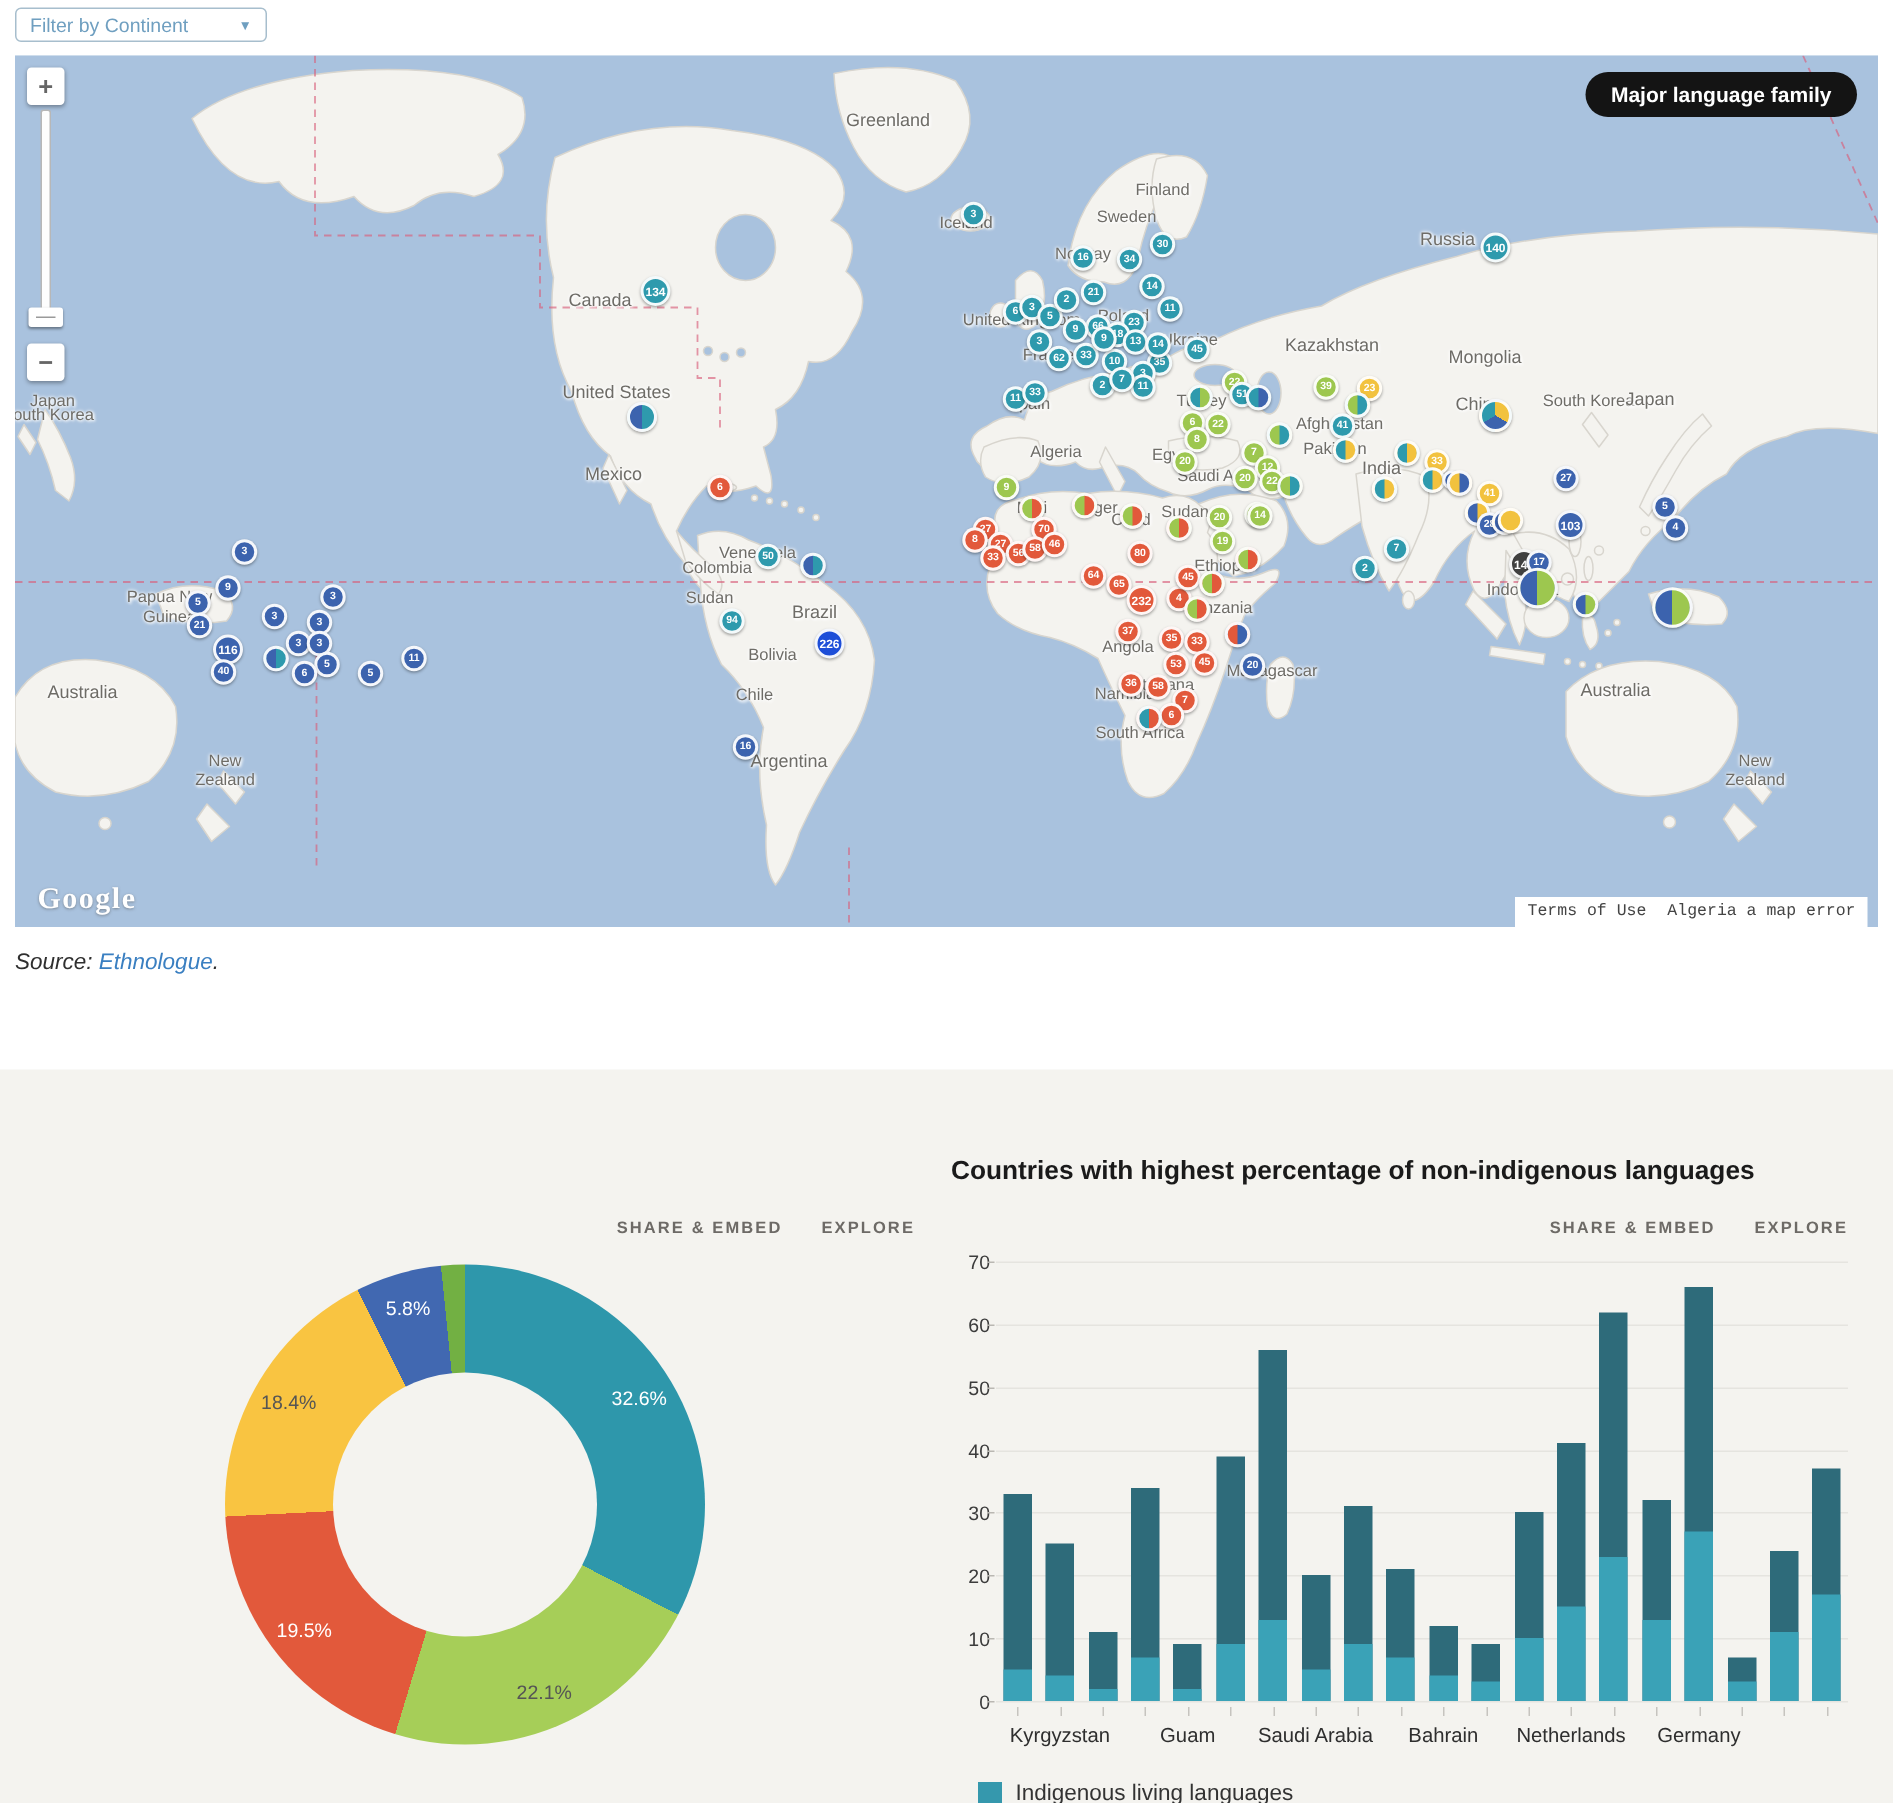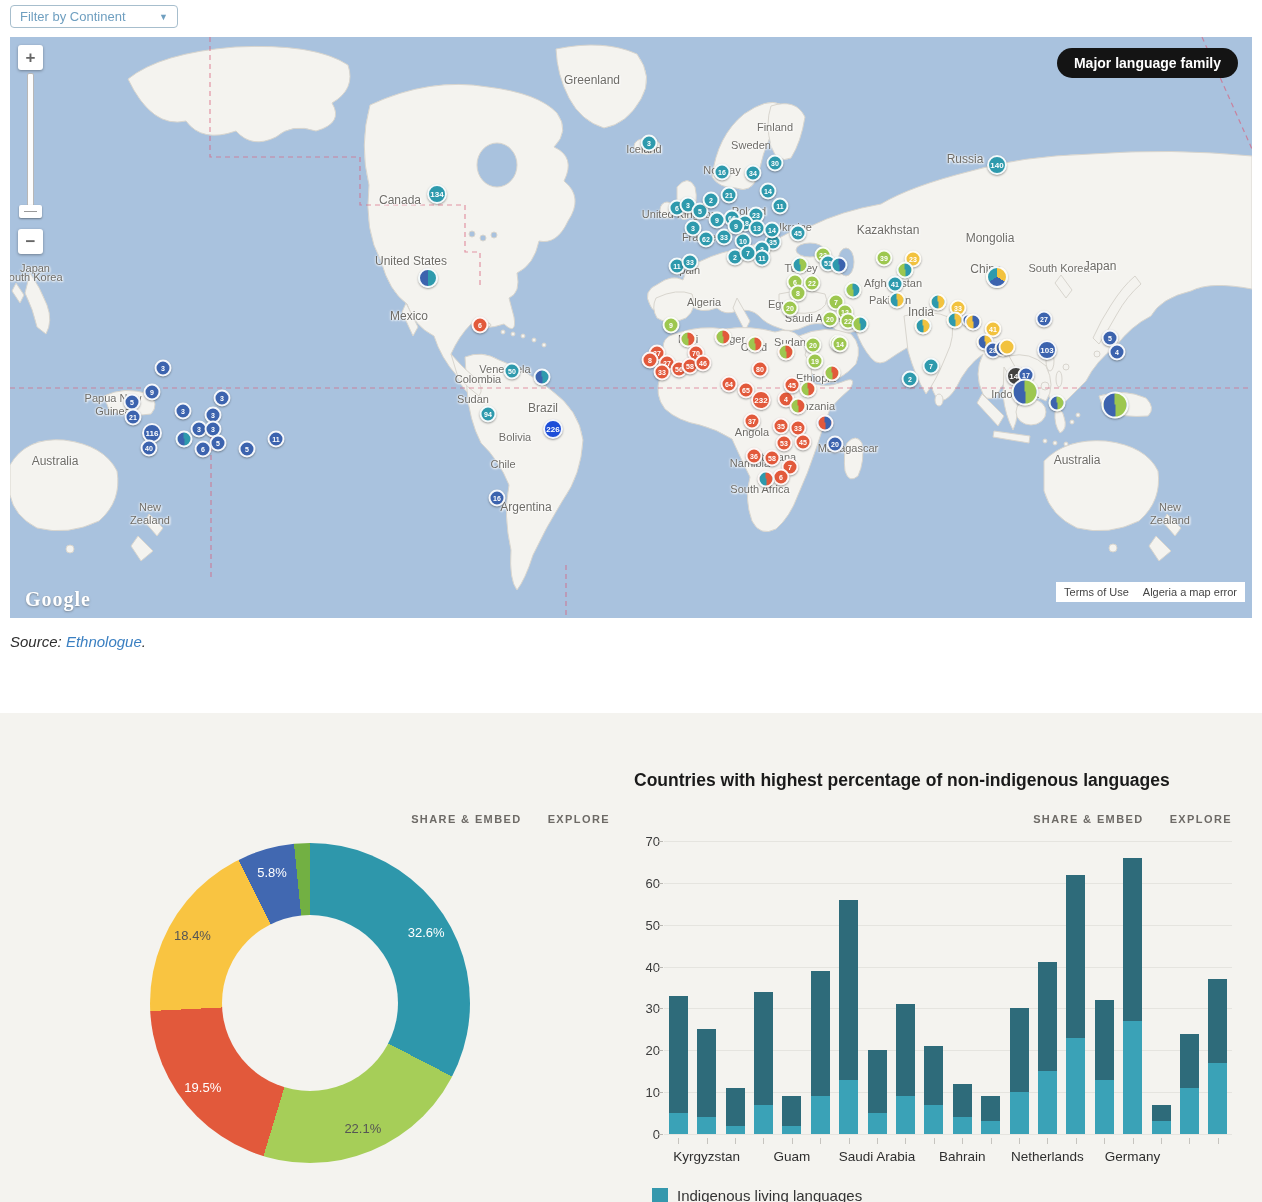--- a/index.html
+++ b/index.html
@@ -29,22 +29,22 @@
   .zplus{top:0;} .zminus{top:184px;}
   .ztrack{position:absolute;left:9px;top:28px;width:7px;height:135px;background:#fdfdfd;
           border:1px solid #b7b7b7;border-radius:2px;box-sizing:border-box;cursor:pointer;}
   .zhandle{position:absolute;left:1px;top:160px;width:23px;height:13px;background:#fff;border-radius:2px;
            box-shadow:0 1px 2px rgba(0,0,0,.4);cursor:grab;}
   .zhandle:after{content:"";position:absolute;left:5px;top:6px;width:13px;height:1px;background:#9a9a9a;}
   .pill{position:absolute;right:14px;top:11px;height:30px;background:#141414;color:#fff;border-radius:16px;
         font-size:14px;font-weight:bold;display:flex;align-items:center;padding:0 17px;}
   .glogo{position:absolute;left:15px;bottom:7px;color:#fff;font-family:"Liberation Serif",serif;
          font-weight:bold;font-size:20px;letter-spacing:1px;text-shadow:0 1px 2px rgba(80,80,80,.55);cursor:pointer;}
-  .attrib{position:absolute;right:7px;bottom:16px;height:20px;background:#fff;display:flex;align-items:center;
-          gap:14px;padding:0 8px;font-size:11px;color:#444;}
+  .attrib{position:absolute;right:7px;bottom:0;height:20px;background:#fff;display:flex;align-items:center;
+          gap:14px;padding:0 8px;font-size:11px;color:#444;font-family:Liberation Mono, monospace;}
   .attrib span{cursor:pointer;}
   
   .source{position:absolute;left:10px;top:633px;font-style:italic;font-size:15px;color:#2f2f2f;}
   .source a{color:#3a7fc1;cursor:pointer;text-decoration:none;}
   
   .section{position:absolute;left:0;top:713px;width:1262px;height:489px;background:#f4f3ef;}
   .panel{position:absolute;top:0;height:489px;}
   .donut-panel{left:10px;width:600px;}
   .bar-panel{left:634px;width:598px;}
   .panel h3{position:absolute;top:57px;left:0;margin:0;font-size:17.5px;color:#1a1a1a;font-weight:bold;}

